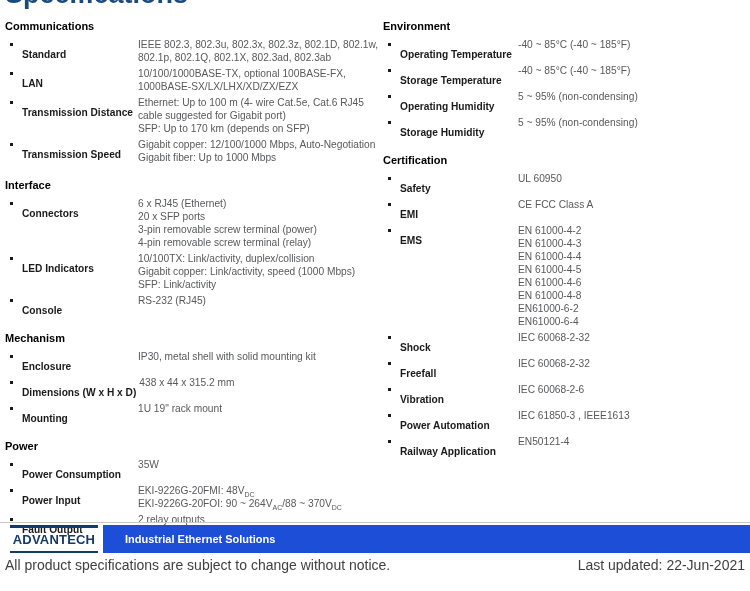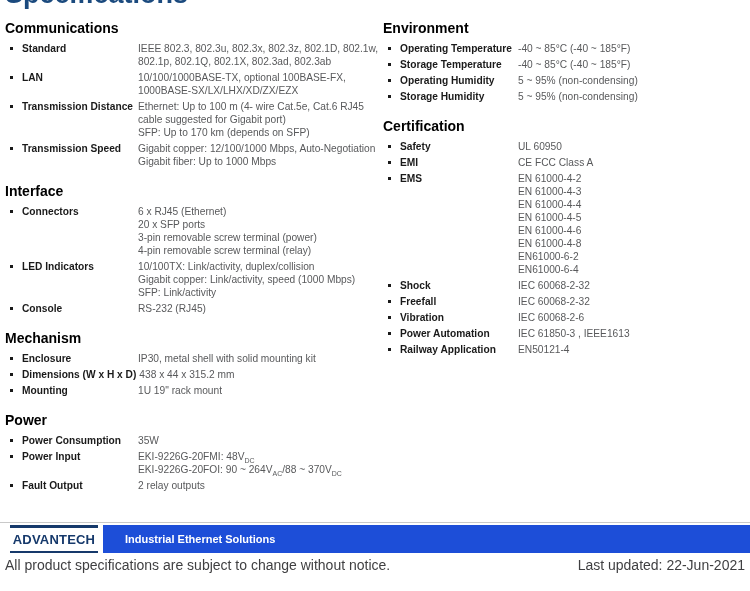--- a/index.html
+++ b/index.html
@@ -13,28 +13,28 @@
   .page-title{
     font-size:27px;line-height:31px;font-weight:bold;color:#1b4a7e;
     margin:-21px 0 0 0;
   }
   
   .columns{display:flex;padding-left:5px;}
   .col{box-sizing:border-box;}
   .col.left{width:375px;}
   .col.right{width:370px;padding-left:3px;}
   .section-title{
-    font-size:14px;font-weight:bold;color:#000;
+    font-size:11px;font-weight:bold;color:#000;
     margin:15px 0 6px 0;
   }
   .col .spec-section:first-child .section-title{margin-top:9px;}
   .row{display:flex;align-items:flex-start;margin:0 0 3px 0;
     font-size:10.2px;line-height:13px;}
   .bullet{flex:none;width:3px;height:3px;background:#1a1a1a;margin:5px 9px 0 5px;}
-  .label{flex:0 0 auto;min-width:113px;font-weight:bold;color:#1a1a1a;padding-right:3px;}
+  .label{flex:0 0 auto;min-width:113px;font-weight:bold;color:#1a1a1a;padding-right:3px;margin-top:10px;}
   .col.right .label{min-width:115px;}
   .value{color:#58595b;white-space:pre-line;}
   .value sub{font-size:7px;line-height:0;}
   
   .footer{position:absolute;left:0;right:0;bottom:0;}
   .foot-rule{border-top:1px solid #c9c9c9;height:0;}
   .brand-row{display:flex;align-items:stretch;height:28px;margin-top:2px;}
   .logo{
     flex:none;width:88px;margin-left:10px;box-sizing:border-box;
     border-top:3px solid #16396b;border-bottom:2px solid #16396b;

